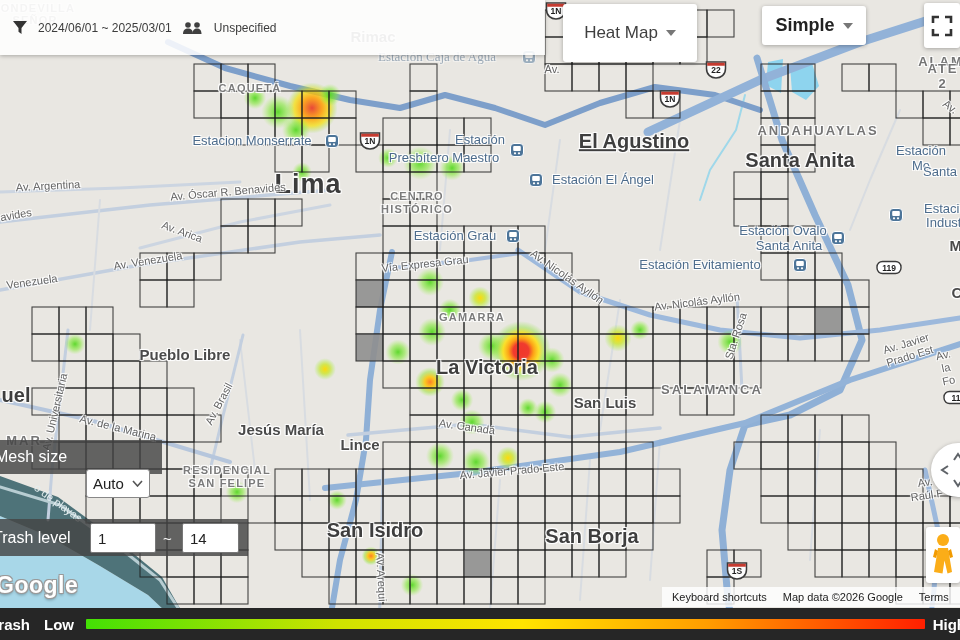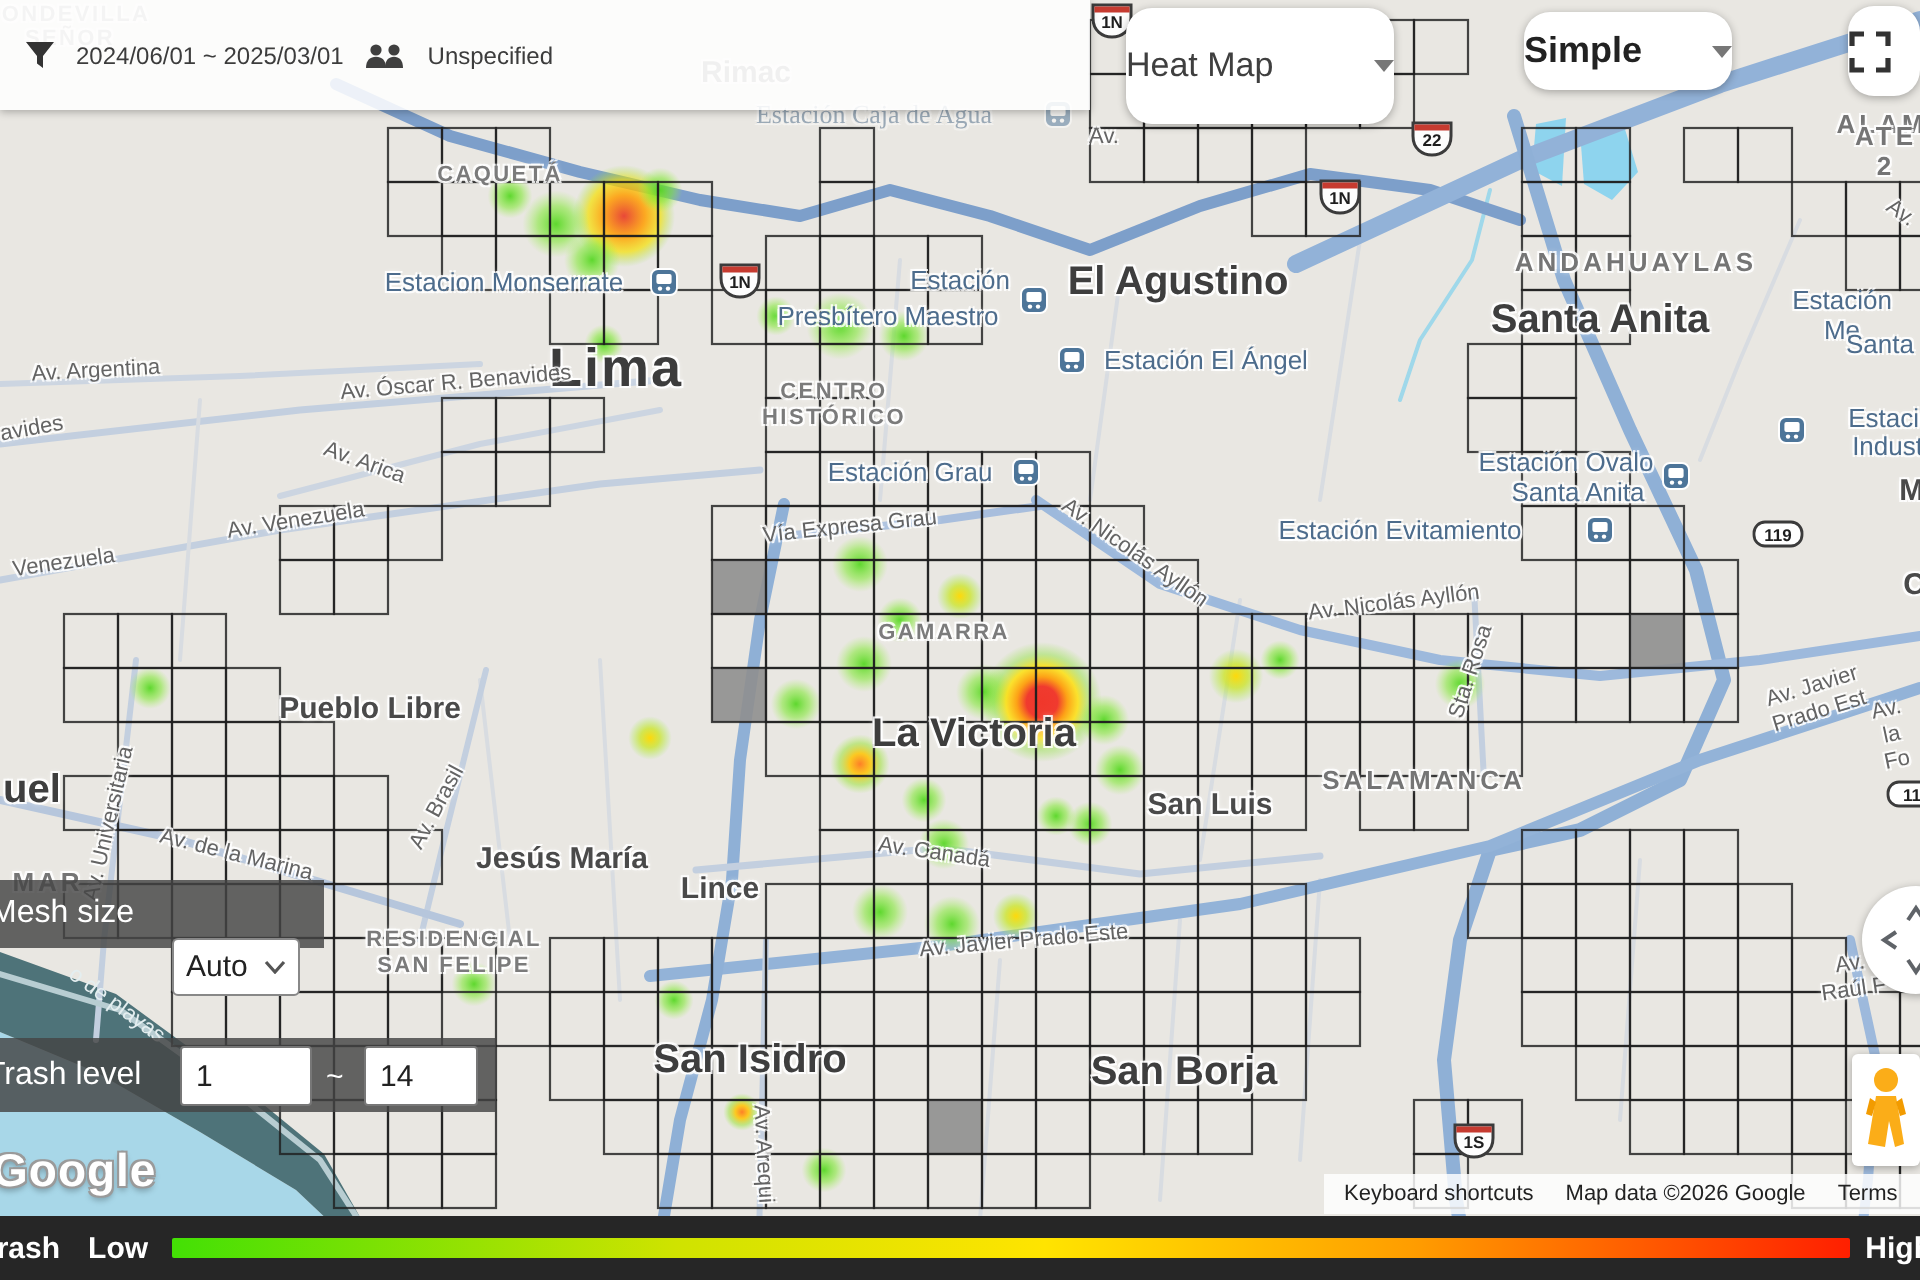--- a/index.html
+++ b/index.html
@@ -22,23 +22,23 @@
   .station{font-size:13px;font-weight:500;color:#4d6c8c}
   .faded{opacity:.5}
   .station-ic{position:absolute;width:14px;height:14px;transform:translate(-50%,-50%)}
   .shield{position:absolute;transform:translate(-50%,-50%)}
 
   
   #topbar{position:absolute;left:0;top:0;width:545px;height:55px;
           background:rgba(255,255,255,.86);box-shadow:0 1px 4px rgba(0,0,0,.28);
           display:flex;align-items:center;gap:10px;padding-left:12px;box-sizing:border-box}
   #topbar .txt{font-size:12px;color:#3c3c3c}
-  .mapbtn{position:absolute;background:#fff;border:none;border-radius:13px;
+  .mapbtn{position:absolute;background:#fff;border:none;border-radius:3px;
           box-shadow:0 1px 4px rgba(0,0,0,.3);display:flex;align-items:center;
-          justify-content:space-between;gap:8px;color:#3f3f3f;cursor:pointer}
+          justify-content:center;gap:8px;color:#3f3f3f;cursor:pointer}
   #heatmap-btn{left:563px;top:4px;width:134px;height:58px;font-size:17px}
   #simple-btn{left:762px;top:6px;width:104px;height:39px;font-size:18px;font-weight:700;color:#222}
   .caret{width:0;height:0;border-left:5px solid transparent;border-right:5px solid transparent;
          border-top:6px solid #777}
   #fullscreen-btn{left:924px;top:3px;width:36px;height:45px}
   #pan-ctl{position:absolute;left:931px;top:443px;width:54px;height:54px;border-radius:50%;
            background:#fff;box-shadow:0 1px 4px rgba(0,0,0,.3)}
   #pegman-card{position:absolute;left:926px;top:527px;width:34px;height:56px;background:#fff;
            border-radius:3px;box-shadow:0 1px 4px rgba(0,0,0,.3);display:flex;
            align-items:center;justify-content:center}
@@ -545,21 +545,21 @@
 <div id="label-layer">
     <div class="lbl area faded" style="left: 38px; top: 8px; transform: translate(-50%, -50%) rotate(0deg);">ONDEVILLA</div>
     <div class="lbl area faded" style="left: 35px; top: 20px; transform: translate(-50%, -50%) rotate(0deg);">SEÑOR</div>
     <div class="lbl district-sm faded" style="left: 373px; top: 37px; transform: translate(-50%, -50%) rotate(0deg);">Rimac</div>
     <div class="lbl station faded" style="left: 437px; top: 57px; transform: translate(-50%, -50%) rotate(0deg); font-family: Liberation Serif, serif;">Estación Caja de Agua</div>
     <div class="lbl street" style="left: 552px; top: 69px; transform: translate(-50%, -50%) rotate(0deg);">Av.</div>
     <div class="lbl area" style="left: 250px; top: 88px; transform: translate(-50%, -50%) rotate(0deg);">CAQUETÁ</div>
     <div class="lbl station" style="left: 252px; top: 141px; transform: translate(-50%, -50%) rotate(0deg);">Estacion Monserrate</div>
     <div class="lbl station" style="left: 480px; top: 140px; transform: translate(-50%, -50%) rotate(0deg);">Estación</div>
     <div class="lbl station" style="left: 444px; top: 158px; transform: translate(-50%, -50%) rotate(0deg);">Presbítero Maestro</div>
-    <div class="lbl district" style="left: 589px; top: 142px; transform: translate(-50%, -50%) rotate(0deg);">El Agustino</div>
+    <div class="lbl district" style="left: 634px; top: 142px; transform: translate(-50%, -50%) rotate(0deg); text-decoration: underline;">El Agustino</div>
     <div class="lbl station" style="left: 603px; top: 180px; transform: translate(-50%, -50%) rotate(0deg);">Estación El Ángel</div>
     <div class="lbl city" style="left: 308px; top: 185px; transform: translate(-50%, -50%) rotate(0deg);">Lima</div>
     <div class="lbl area" style="left: 417px; top: 203px; transform: translate(-50%, -50%) rotate(0deg);">CENTRO
 HISTÓRICO</div>
     <div class="lbl area-md" style="left: 818px; top: 131px; transform: translate(-50%, -50%) rotate(0deg);">ANDAHUAYLAS</div>
     <div class="lbl district" style="left: 800px; top: 161px; transform: translate(-50%, -50%) rotate(0deg);">Santa Anita</div>
     <div class="lbl station" style="left: 921px; top: 158px; transform: translate(-50%, -50%) rotate(0deg);">Estación Me</div>
     <div class="lbl station" style="left: 940px; top: 172px; transform: translate(-50%, -50%) rotate(0deg);">Santa</div>
     <div class="lbl street" style="left: 48px; top: 186px; transform: translate(-50%, -50%) rotate(-3deg);">Av. Argentina</div>
     <div class="lbl street" style="left: 16px; top: 215px; transform: translate(-50%, -50%) rotate(-10deg);">avides</div>

